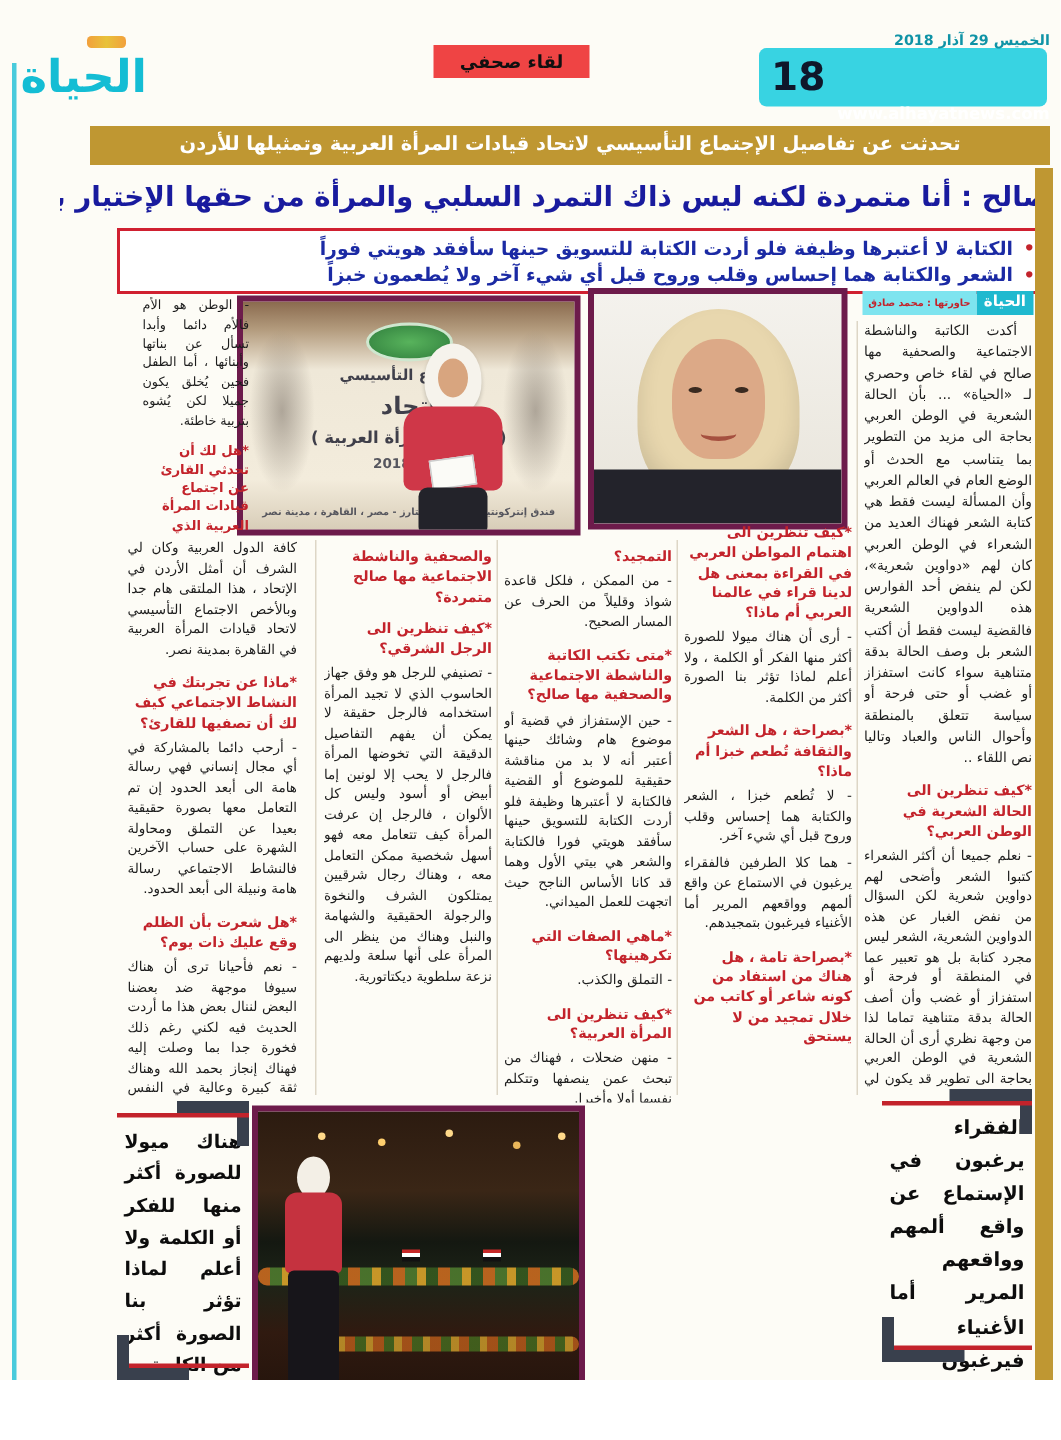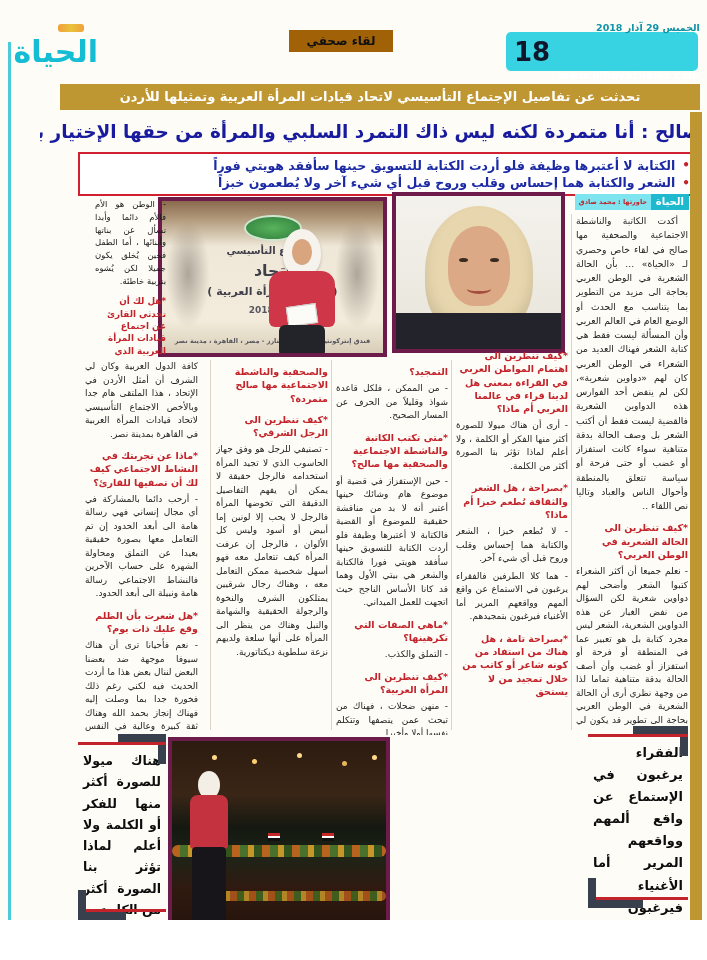--- a/index.html
+++ b/index.html
@@ -4,21 +4,21 @@
 <style>
   html,body{margin:0;padding:0;background:#ffffff;}
   *{box-sizing:border-box;font-family:"DejaVu Sans",sans-serif;}
   .page{position:relative;width:707px;height:920px;background:#fdfcf6;overflow:hidden;direction:rtl;}
   .abs{position:absolute;}
 
   
   .teal-line{left:8px;top:42px;width:3px;height:913px;background:#49cbdc;}
   .logo{left:14px;top:30px;width:84px;height:46px;color:#14bdd4;font-size:30px;font-weight:900;text-align:center;line-height:44px;}
   .logo-orn{left:58px;top:24px;width:26px;height:8px;background:linear-gradient(90deg,#f2a03c,#e8c23a,#f2a03c);border-radius:3px;}
-  .section-tag{left:289px;top:30px;width:104px;height:22px;background:#a16207;color:#101010;font-size:12px;font-weight:bold;text-align:center;line-height:22px;}
+  .section-tag{left:289px;top:30px;width:104px;height:22px;background:#ef4444;color:#101010;font-size:12px;font-weight:bold;text-align:center;line-height:22px;}
   .pageinfo{left:506px;top:32px;width:192px;height:39px;background:#38d3e2;border-radius:5px;display:flex;direction:ltr;align-items:center;padding:2px 8px;}
   .pagenum{color:#0f172a;font-size:26px;font-weight:900;line-height:1;margin-right:8px;}
   .pageinfo .meta{flex:1;display:flex;flex-direction:column;align-items:flex-end;}
   .pi-date{color:#0f93a6;font-size:9.5px;font-weight:bold;text-align:right;}
   .pi-site{color:#ffffff;font-size:11px;font-weight:bold;}
 
   
   .banner{left:60px;top:84px;width:640px;height:26px;background:#bf9732;color:#fff;font-size:13px;font-weight:bold;text-align:center;line-height:26px;}
   .headline{left:40px;top:112px;width:660px;height:40px;color:#191b9e;font-size:18.5px;font-weight:900;text-align:center;line-height:40px;white-space:nowrap;overflow:hidden;}
   .bulletbox{left:78px;top:152px;width:622px;height:44px;border:2.5px solid #d02030;background:#fff;display:flex;flex-direction:column;justify-content:space-evenly;padding:1px 8px;}

